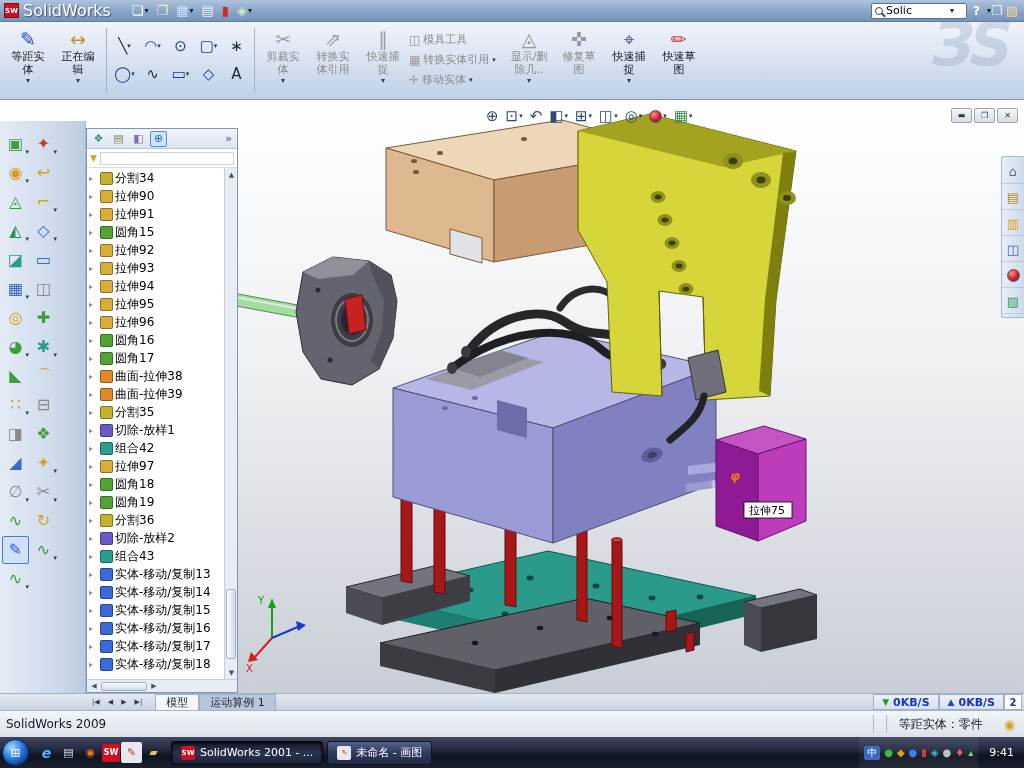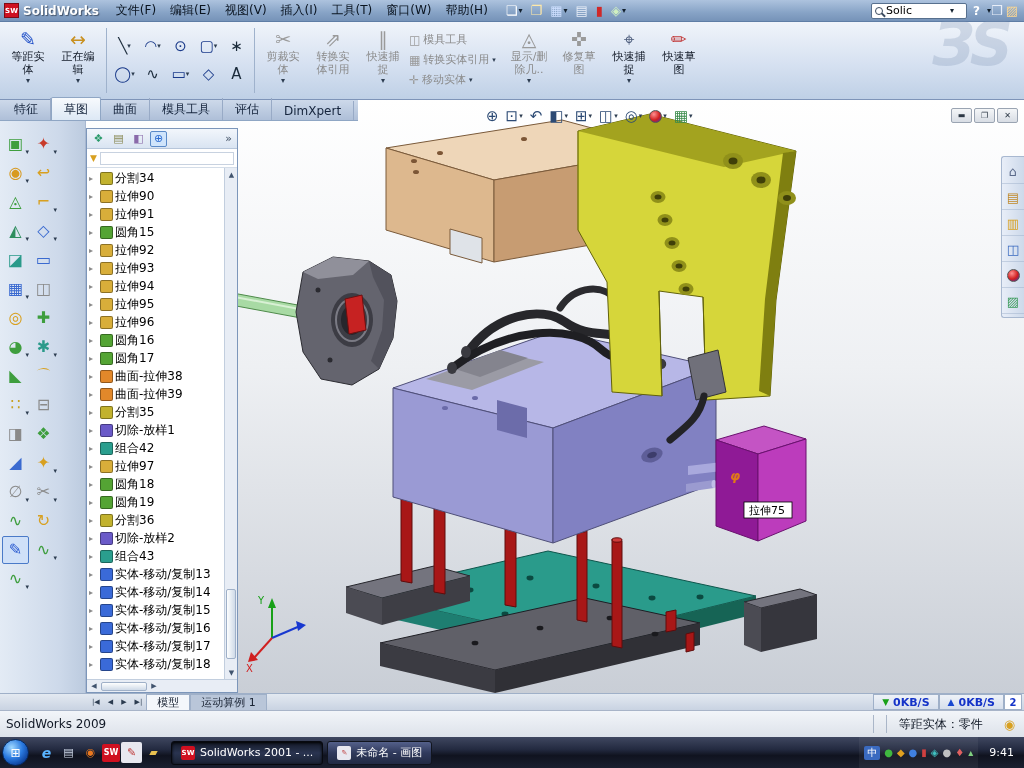--- a/index.html
+++ b/index.html
@@ -5,21 +5,21 @@
   *{margin:0;padding:0;box-sizing:border-box;font-family:"DejaVu Sans","Liberation Sans",sans-serif;}
   html,body{width:1024px;height:768px;overflow:hidden;}
   body{position:relative;background:#c6cdd8;font-size:12px;}
 
   
   .titlebar{position:absolute;top:0;left:0;right:0;height:22px;
     background:linear-gradient(#adc3de,#87a3c6 60%,#7693b8);
     display:flex;align-items:center;padding:0 4px;border-bottom:1px solid #5f7da5;}
   .sw-logo{width:15px;height:15px;background:#cf1020;color:#fff;font-weight:bold;font-size:7px;
     display:flex;align-items:center;justify-content:center;flex:none;border:1px solid #7e0a14;}
-  .app-title{color:#fff;font-weight:bold;font-size:12px;text-shadow:1px 1px 1px #44546a;margin:0 10px 0 4px;}
+  .app-title{color:#fff;font-weight:normal;font-size:16px;text-shadow:1px 1px 1px #44546a;margin:0 10px 0 4px;}
   .menubar{display:flex;}
   .menu-item{padding:2px 7px;color:#0a1420;font-size:12px;}
   .quickbar{display:flex;align-items:center;gap:2px;margin-left:8px;}
   .qbtn{display:flex;align-items:center;padding:1px 3px;border-radius:2px;}
   .qglyph{font-size:13px;line-height:14px;}
   .qarr,.sarr{font-size:8px;color:#12202e;margin-left:1px;}
   .searchbox{margin-left:auto;width:96px;height:16px;background:#fff;border:1px solid #57708e;
     border-radius:2px;display:flex;align-items:center;padding:0 3px;gap:3px;}
   .mag{width:8px;height:8px;border:1.5px solid #3a4a5e;border-radius:50%;position:relative;flex:none;}
   .mag::after{content:"";position:absolute;width:5px;height:1.5px;background:#3a4a5e;transform:rotate(45deg);right:-4px;bottom:-2px;}
@@ -104,21 +104,21 @@
   .task-pane{position:absolute;right:0;top:56px;width:23px;background:linear-gradient(90deg,#e8eef8,#cdd9ea);
     border:1px solid #a8b8d0;border-right:none;display:flex;flex-direction:column;gap:2px;padding:3px 0;border-radius:3px 0 0 3px;}
   .tp-btn{height:24px;display:flex;align-items:center;justify-content:center;font-size:13px;border-bottom:1px solid rgba(160,178,204,0.5);}
 
   
   .bottom-row{position:absolute;top:693px;left:0;right:0;height:17px;
     background:linear-gradient(#e3e9f1,#c9d3e2);border-top:1px solid #9fb0c8;
     display:flex;align-items:center;padding-left:88px;}
   .nav-btn{font-size:7px;color:#2c3c50;padding:0 4px;}
   .btab{font-size:11px;padding:0 10px;height:16px;line-height:16px;border:1px solid #9fb0c8;border-bottom:none;background:#b9c6d9;color:#1a2434;}
-  .btab.active{background:#f4f7fb;}
+  .btab.active{background:#f4f7fb;margin-left:9px;}
   .speed{margin-left:auto;display:flex;align-items:center;margin-right:2px;}
   .speed-badge{display:flex;align-items:center;gap:4px;background:linear-gradient(#eef2f8,#d6dfec);
     border:1px solid #9fb0c8;height:16px;padding:0 8px;font-size:11px;font-weight:bold;color:#1433c8;}
   .sb-arrow{font-size:9px;}
   .badge2{width:18px;height:16px;background:#fff;border:1px solid #9fb0c8;color:#1433c8;font-size:10px;
     display:flex;align-items:center;justify-content:center;font-weight:bold;}
 
   
   .statusbar{position:absolute;top:710px;height:27px;left:0;right:0;
     background:linear-gradient(#f2f5f9,#dde2ea);border-top:1px solid #a8b4c8;
@@ -147,29 +147,20 @@
   .tray-glyph{font-size:10px;line-height:10px;}
   .ime-box{background:#3a6ac0;color:#fff;font-size:10px;padding:0 3px;border-radius:2px;line-height:14px;}
   .clock{color:#fff;font-size:11px;padding:0 8px;}
 </style>
 </head>
 <body>
 
 <div class="titlebar">
   <div class="sw-logo">SW</div>
   <div class="app-title">SolidWorks</div>
-  <div class="menubar" id="menubar">
-      <span class="menu-item">文件(F)</span>
-      <span class="menu-item">编辑(E)</span>
-      <span class="menu-item">视图(V)</span>
-      <span class="menu-item">插入(I)</span>
-      <span class="menu-item">工具(T)</span>
-      <span class="menu-item">窗口(W)</span>
-      <span class="menu-item">帮助(H)</span>
-    </div>
   <div class="quickbar" id="quickbar">
       <span class="qbtn">
         <span class="qglyph" style="color: rgb(255, 255, 255);">❏</span>
         <span class="qarr">▾</span>
       </span>
       <span class="qbtn">
         <span class="qglyph" style="color: rgb(255, 233, 168);">❐</span>
       </span>
       <span class="qbtn">
         <span class="qglyph" style="color: rgb(207, 224, 255);">▦</span>
@@ -468,28 +459,20 @@
       <text x="258" y="604" font-size="10" fill="#18a018">Y</text>
       <text x="246" y="672" font-size="10" fill="#d02020">X</text>
     </g>
 
     <g>
       <rect x="744" y="502" width="48" height="16" fill="#ffffff" stroke="#000000" stroke-width="0.8"></rect>
       <text x="749" y="514" font-size="11" fill="#000000">拉伸75</text>
     </g>
   </svg>
 
-  <div class="ribbon-tabs" id="ribbonTabs">
-      <span class="rtab">特征</span>
-      <span class="rtab active">草图</span>
-      <span class="rtab">曲面</span>
-      <span class="rtab">模具工具</span>
-      <span class="rtab">评估</span>
-      <span class="rtab">DimXpert</span>
-    </div>
   <div class="hud" id="hud">
       <div class="hud-btn">
         <span class="hud-glyph">⊕</span>
       </div>
       <div class="hud-btn">
         <span class="hud-glyph">⊡</span>
         <span class="hud-arr">▾</span>
       </div>
       <div class="hud-btn">
         <span class="hud-glyph">↶</span>

